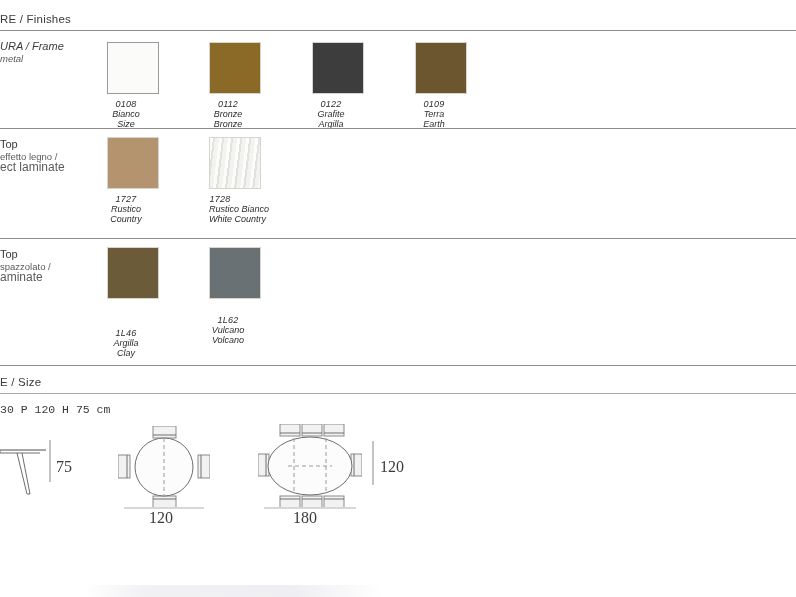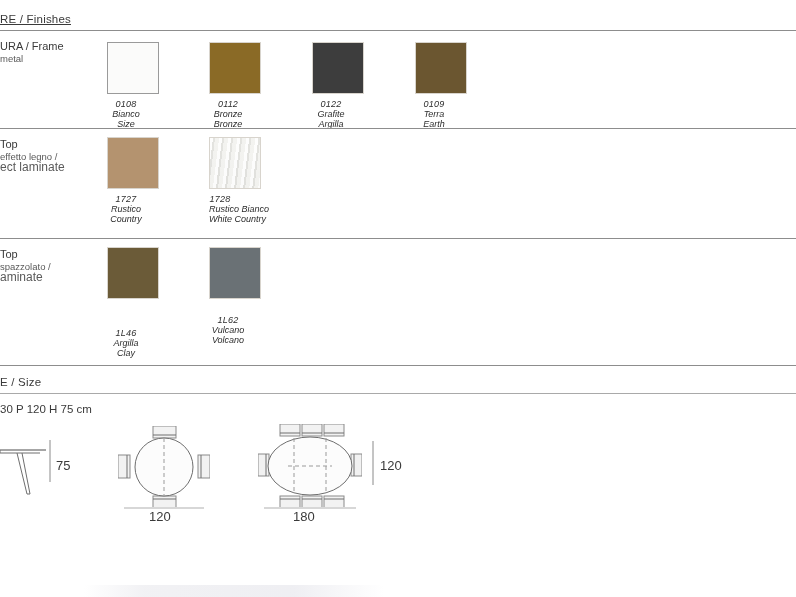--- a/index.html
+++ b/index.html
@@ -88,26 +88,28 @@
       linear-gradient(180deg,#f3f3f0 0%, #ececeb 50%, #e4e4e1 100%);
     background-color:#eeeeec;
   }
 
   
   .size-note {
     position: absolute;
     font-size: 11.5px;
     color: #3a3a3a;
     white-space: nowrap;
+    font-family: Liberation Mono, monospace;
   }
   .dim-text {
     position: absolute;
-    font-size: 13px;
+    font-size: 16px;
     color: #3a3a3a;
     white-space: nowrap;
+    font-family: Liberation Serif, serif;
   }
   svg { display:block; }
   .stroke { fill:none; stroke:#6e6e6e; stroke-width:1; }
   .stroke-dark { fill:none; stroke:#4c4c4c; stroke-width:1; }
   .fill-chair { fill:#f2f2f2; stroke:#8a8a8a; stroke-width:1; }
   .fill-top { fill:#fcfcfc; stroke:#6e6e6e; stroke-width:1; }
   .dash { fill:none; stroke:#9a9a9a; stroke-width:1; stroke-dasharray:4 3; }
   .shadow { fill:none; stroke:#d7d7d7; stroke-width:2; }
   .dimline { stroke:#8a8a8a; stroke-width:1; }
 
@@ -115,24 +117,24 @@
     position:absolute;
     left:84px; top:585px; width:300px; height:12px;
     background:linear-gradient(90deg, rgba(246,246,248,0) 0%, rgba(240,240,243,.9) 20%, rgba(238,238,242,.95) 70%, rgba(246,246,248,0) 100%);
   }
 </style>
 </head>
 <body>
 
 <div id="page">
 
-  <div class="section-title" style="left:0px; top:13px;text-decoration:underline;">RE / Finishes</div>
+  <div class="section-title" style="left:0px; top:13px;">RE / Finishes</div>
   <div class="rule" style="top:30px;"></div>
 
-  <div class="row-label" style="left:0px; top:41px;">
+  <div class="row-label" style="left:0px; top:41px;font-style:italic;">
     <span class="l1">URA / Frame</span>
     <span class="l2">metal</span>
   </div>
 
   <div class="swatch-group" style="left:107px; top:42px;">
     <span class="swatch white"></span>
     <div class="sw-caption" style="width:52px; margin-left:-14px; padding-left:14px;">
       <span class="code">0108</span>
       <span>Bianco</span>
       <span>Size</span>

